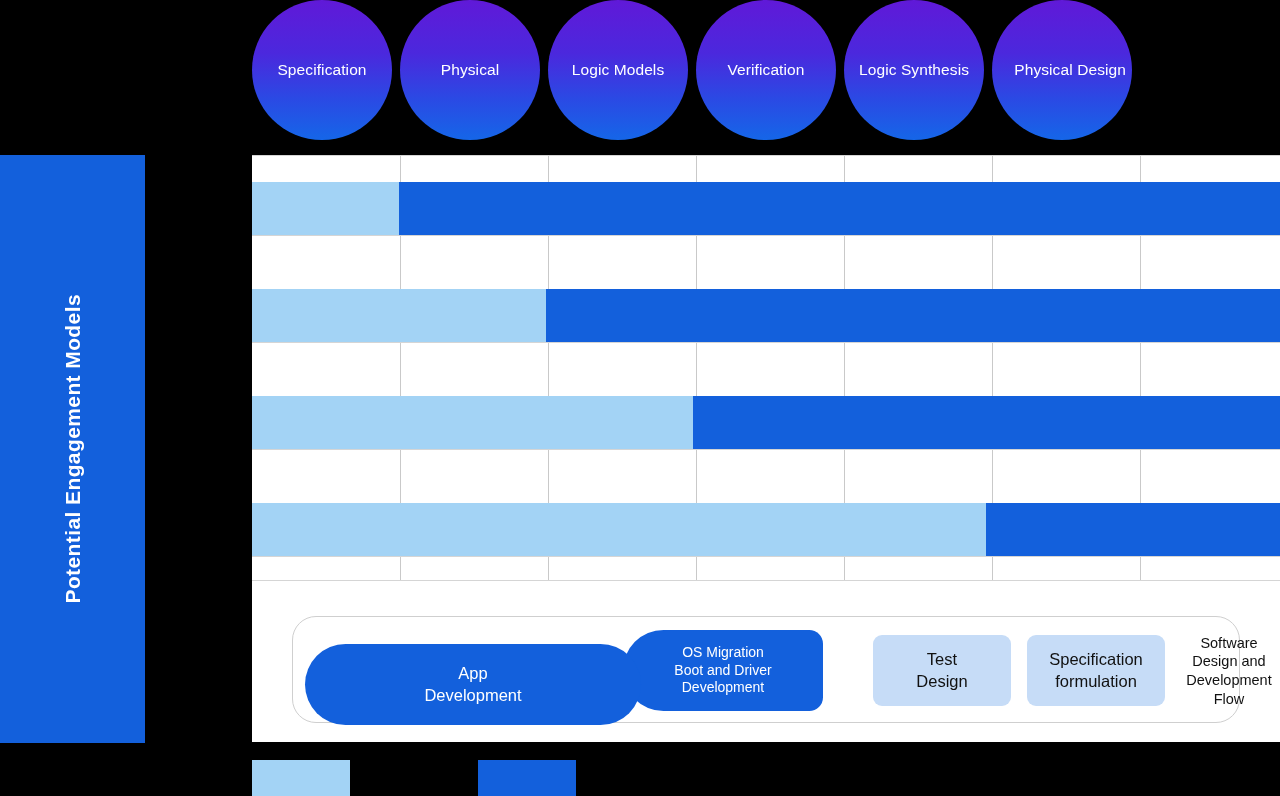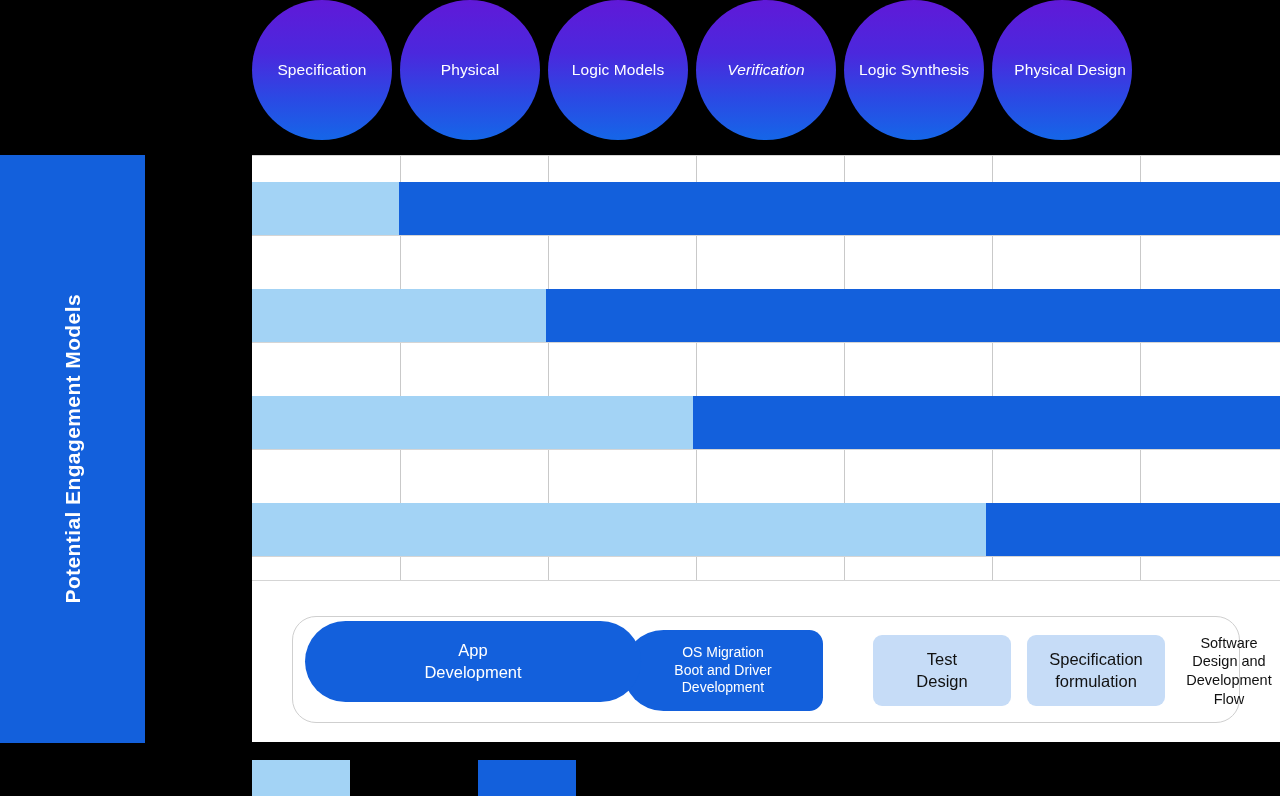--- a/index.html
+++ b/index.html
@@ -128,21 +128,21 @@
   .legend-chip {
     display: flex;
     align-items: center;
     justify-content: center;
     text-align: center;
     line-height: 1.28;
   }
   #chip-app-dev {
     position: absolute;
     left: 12px;
-    top: 4px;
+    top: 27px;
     width: 336px;
     height: 81px;
     background: #1360DC;
     color: #ffffff;
     border-radius: 41px;
     font-size: 16.5px;
     z-index: 3;
   }
   #chip-os-migration {
     position: absolute;
@@ -206,21 +206,21 @@
   <div id="phase-row">
       <div class="phase-circle" style="left: 0px;">
         <span>Specification</span>
       </div>
       <div class="phase-circle" style="left: 148px;">
         <span>Physical</span>
       </div>
       <div class="phase-circle" style="left: 296px;">
         <span>Logic Models</span>
       </div>
-      <div class="phase-circle" style="left: 444px; font-style: italic;">
+      <div class="phase-circle" style="left: 444px;">
         <span>Verification</span>
       </div>
       <div class="phase-circle" style="left: 592px;">
         <span>Logic Synthesis</span>
       </div>
       <div class="phase-circle" style="left: 740px; justify-content: flex-end;">
         <span>Physical Design</span>
       </div>
     </div>
 

